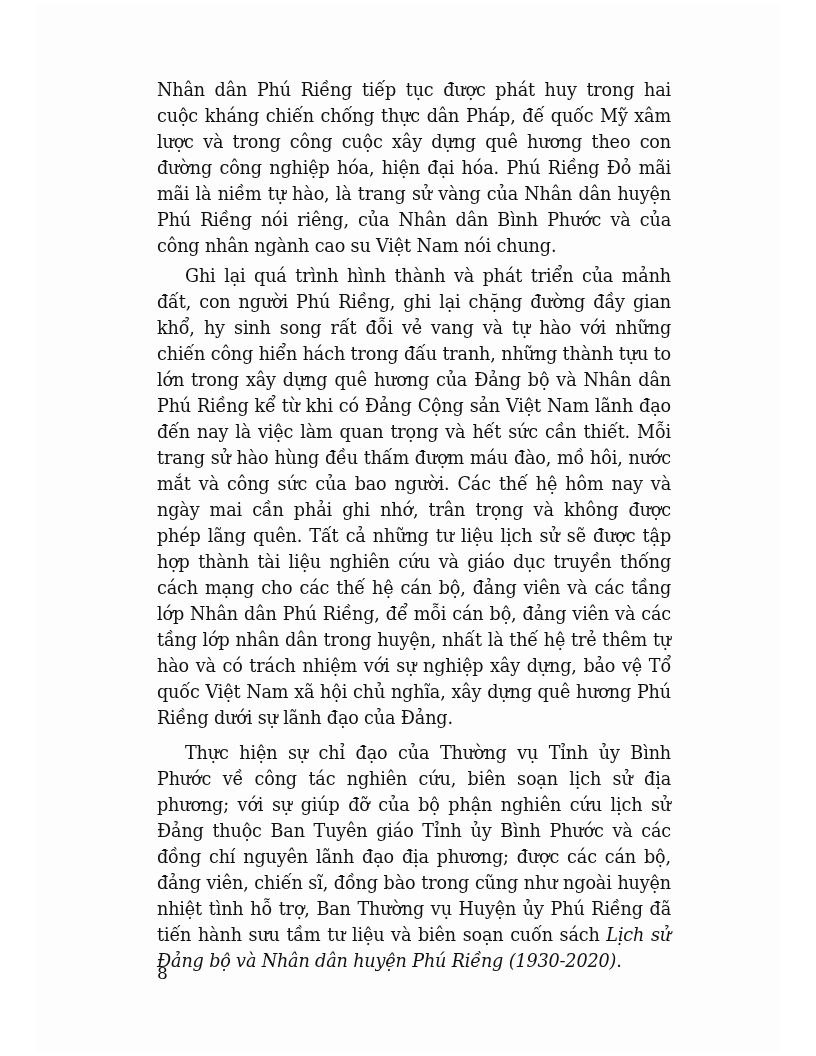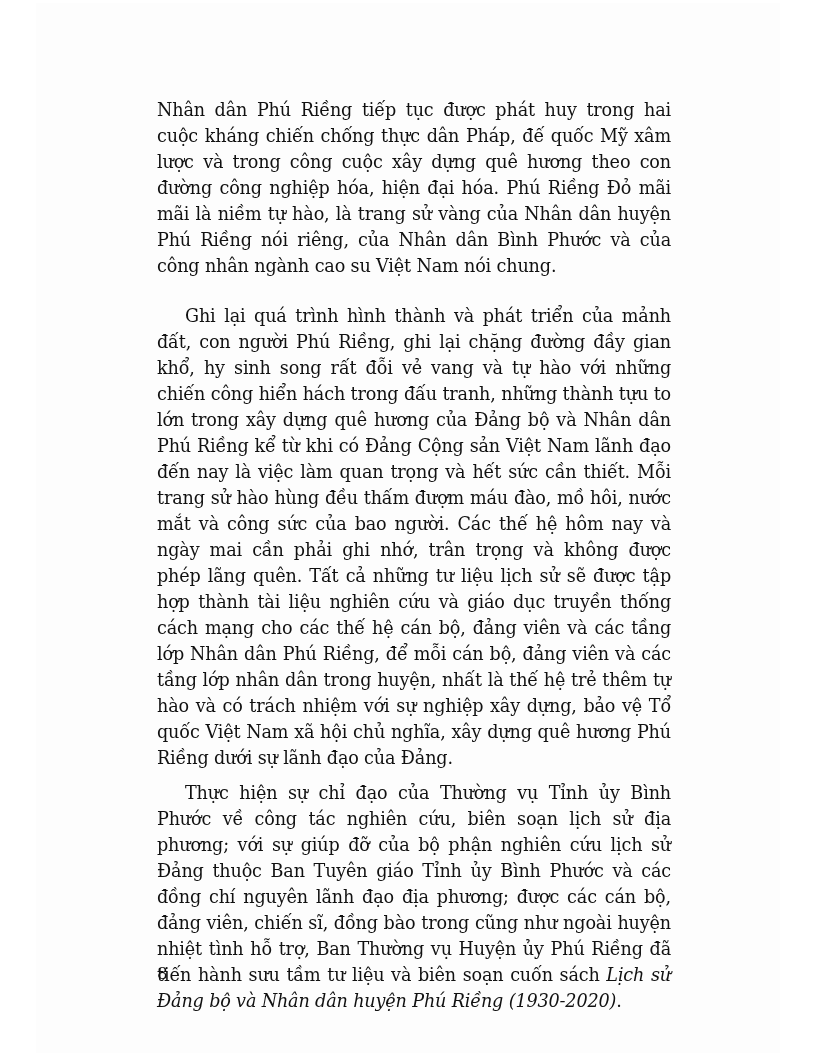--- a/index.html
+++ b/index.html
@@ -17,39 +17,39 @@
     position: absolute;
     left: 36px;
     top: 3px;
     width: 744px;
     height: 1050px;
     background: #fdfdfd;
   }
   .text-column {
     position: absolute;
     left: 157px;
-    top: 97px;
+    top: 77px;
     width: 514px;
     font-family: "DejaVu Serif", "Liberation Serif", serif;
     font-size: 17.6px;
     line-height: 26px;
     color: #111111;
     text-align: justify;
     letter-spacing: -0.15px;
     word-spacing: 0px;
   }
   .text-column p {
     margin: 0;
     text-indent: 28px;
   }
   .text-column p.continued {
     text-indent: 0;
   }
   .text-column p + p {
-    margin-top: 24px;
+    margin-top: 4px;
   }
   .text-column p.gap-lg {
     margin-top: 9px;
   }
   .italic-title {
     font-style: italic;
   }
   .page-number {
     position: absolute;
     left: 157px;

